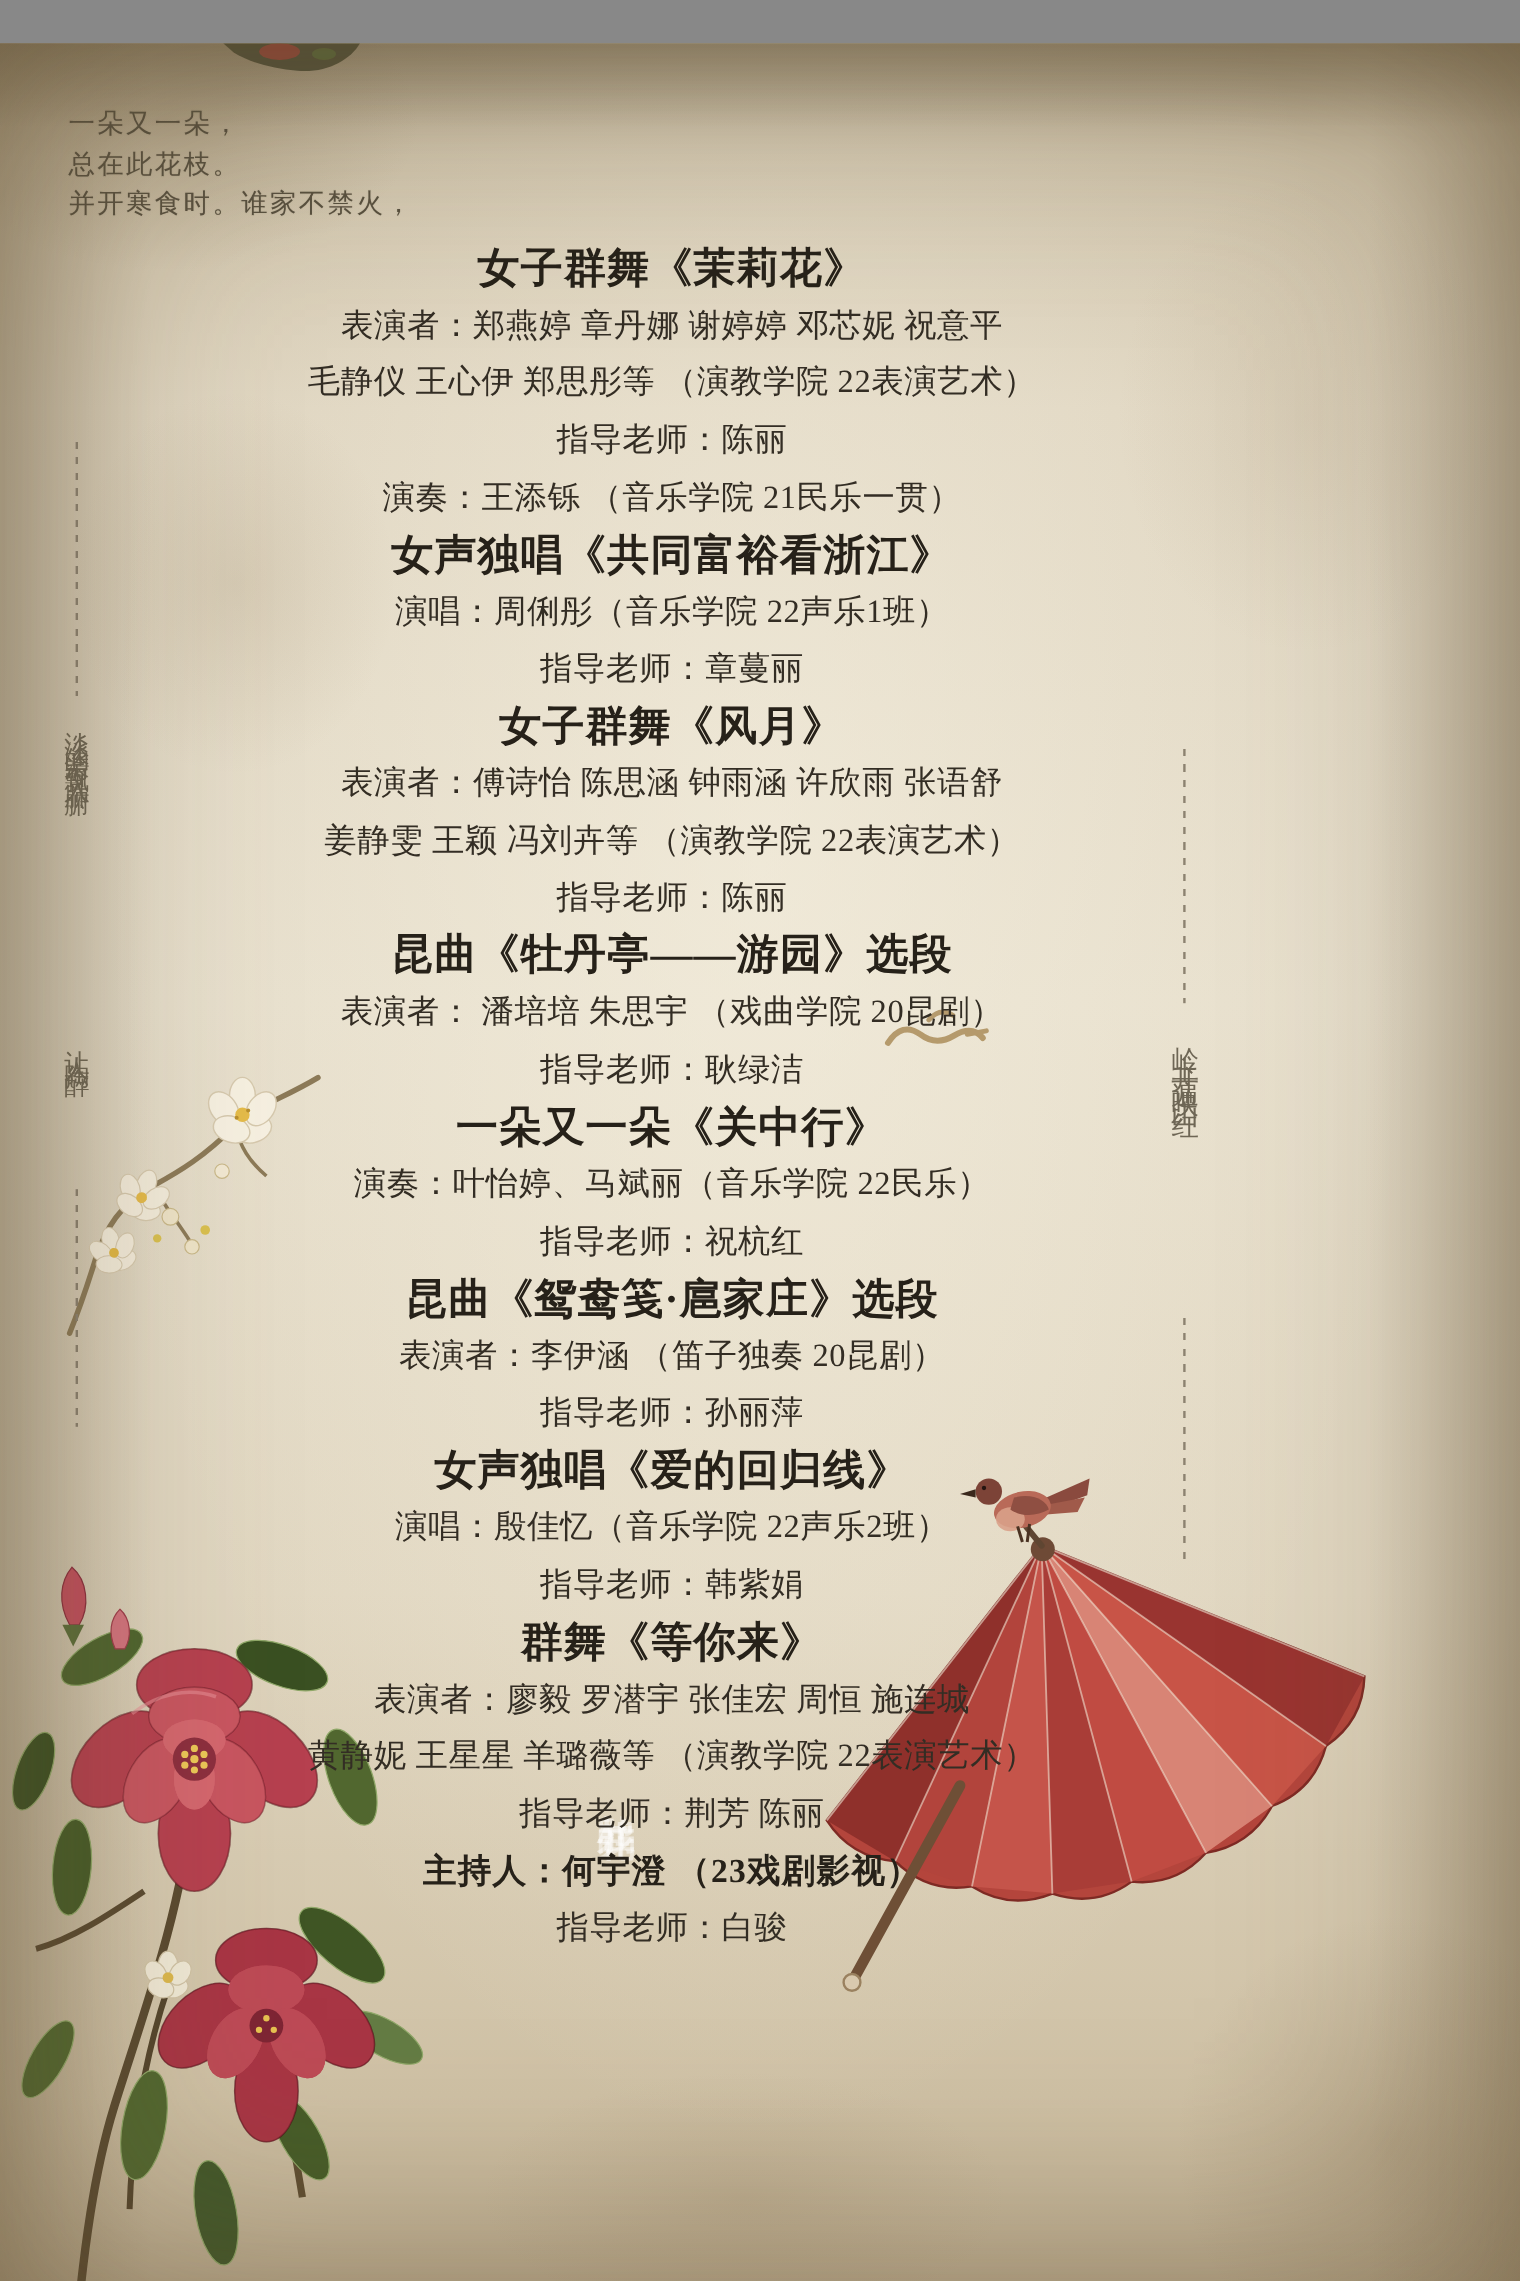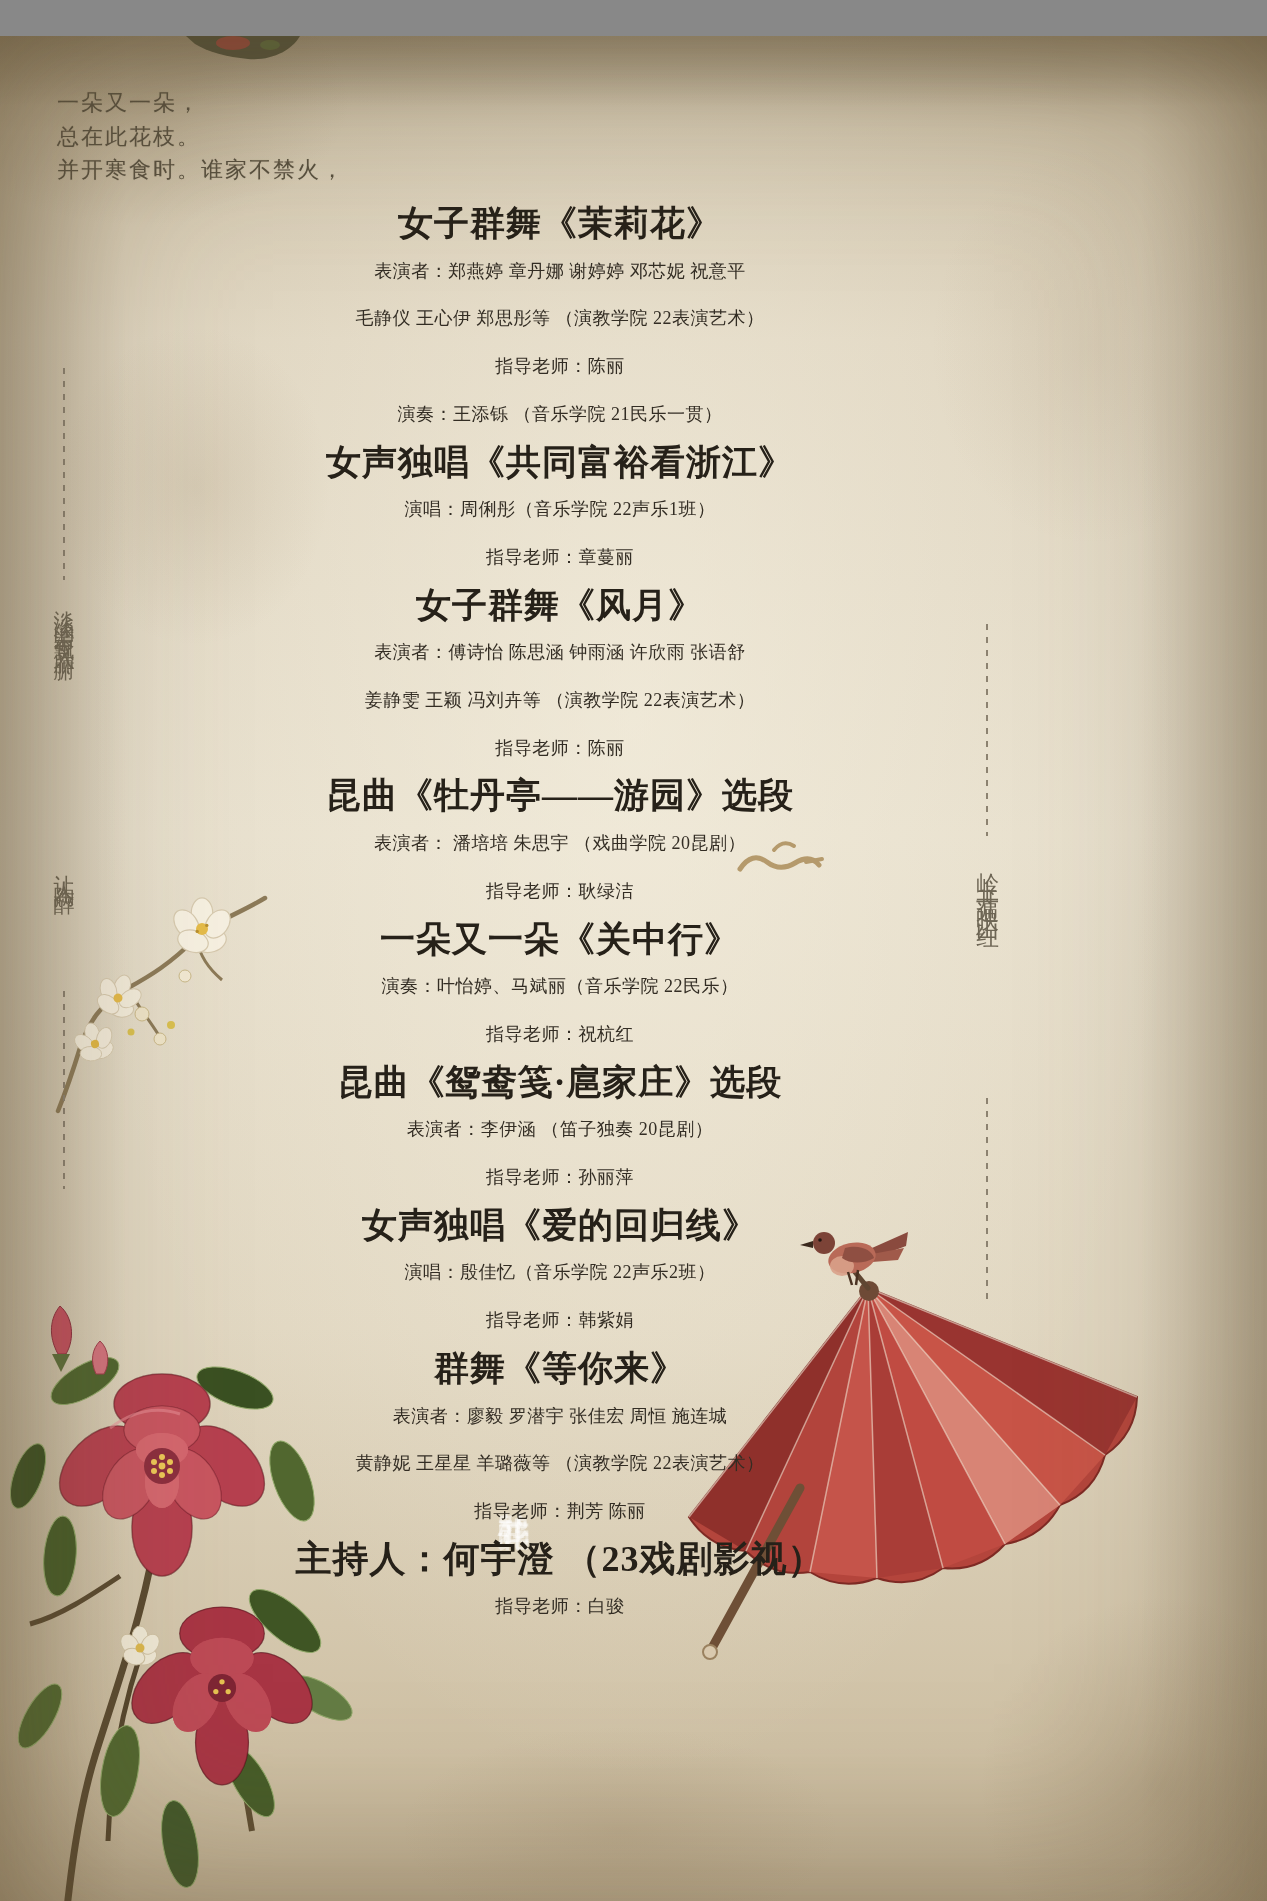--- a/index.html
+++ b/index.html
@@ -46,23 +46,23 @@
     font-size:31px;letter-spacing:3px;color:rgba(255,255,255,.48);font-weight:700;
   }
 
   .program{
     position:absolute;left:150px;top:164px;width:820px;text-align:center;
   }
   .prog-title{
     margin:0;font-size:35px;font-weight:700;line-height:47.7px;
     color:#262119;white-space:pre;letter-spacing:1px;
   }
-  .prog-title.host{font-size:36px;}
+  .prog-title.host{font-size:28px;}
   .prog-line{
-    margin:0;font-size:18px;font-weight:400;line-height:47.7px;
+    margin:0;font-size:27px;font-weight:400;line-height:47.7px;
     color:#332d24;white-space:pre;letter-spacing:.5px;
   }
   svg{display:block;}
 </style>
 </head>
 <body>
 
 <div class="stage">
 
   <div class="stain s1"></div>

